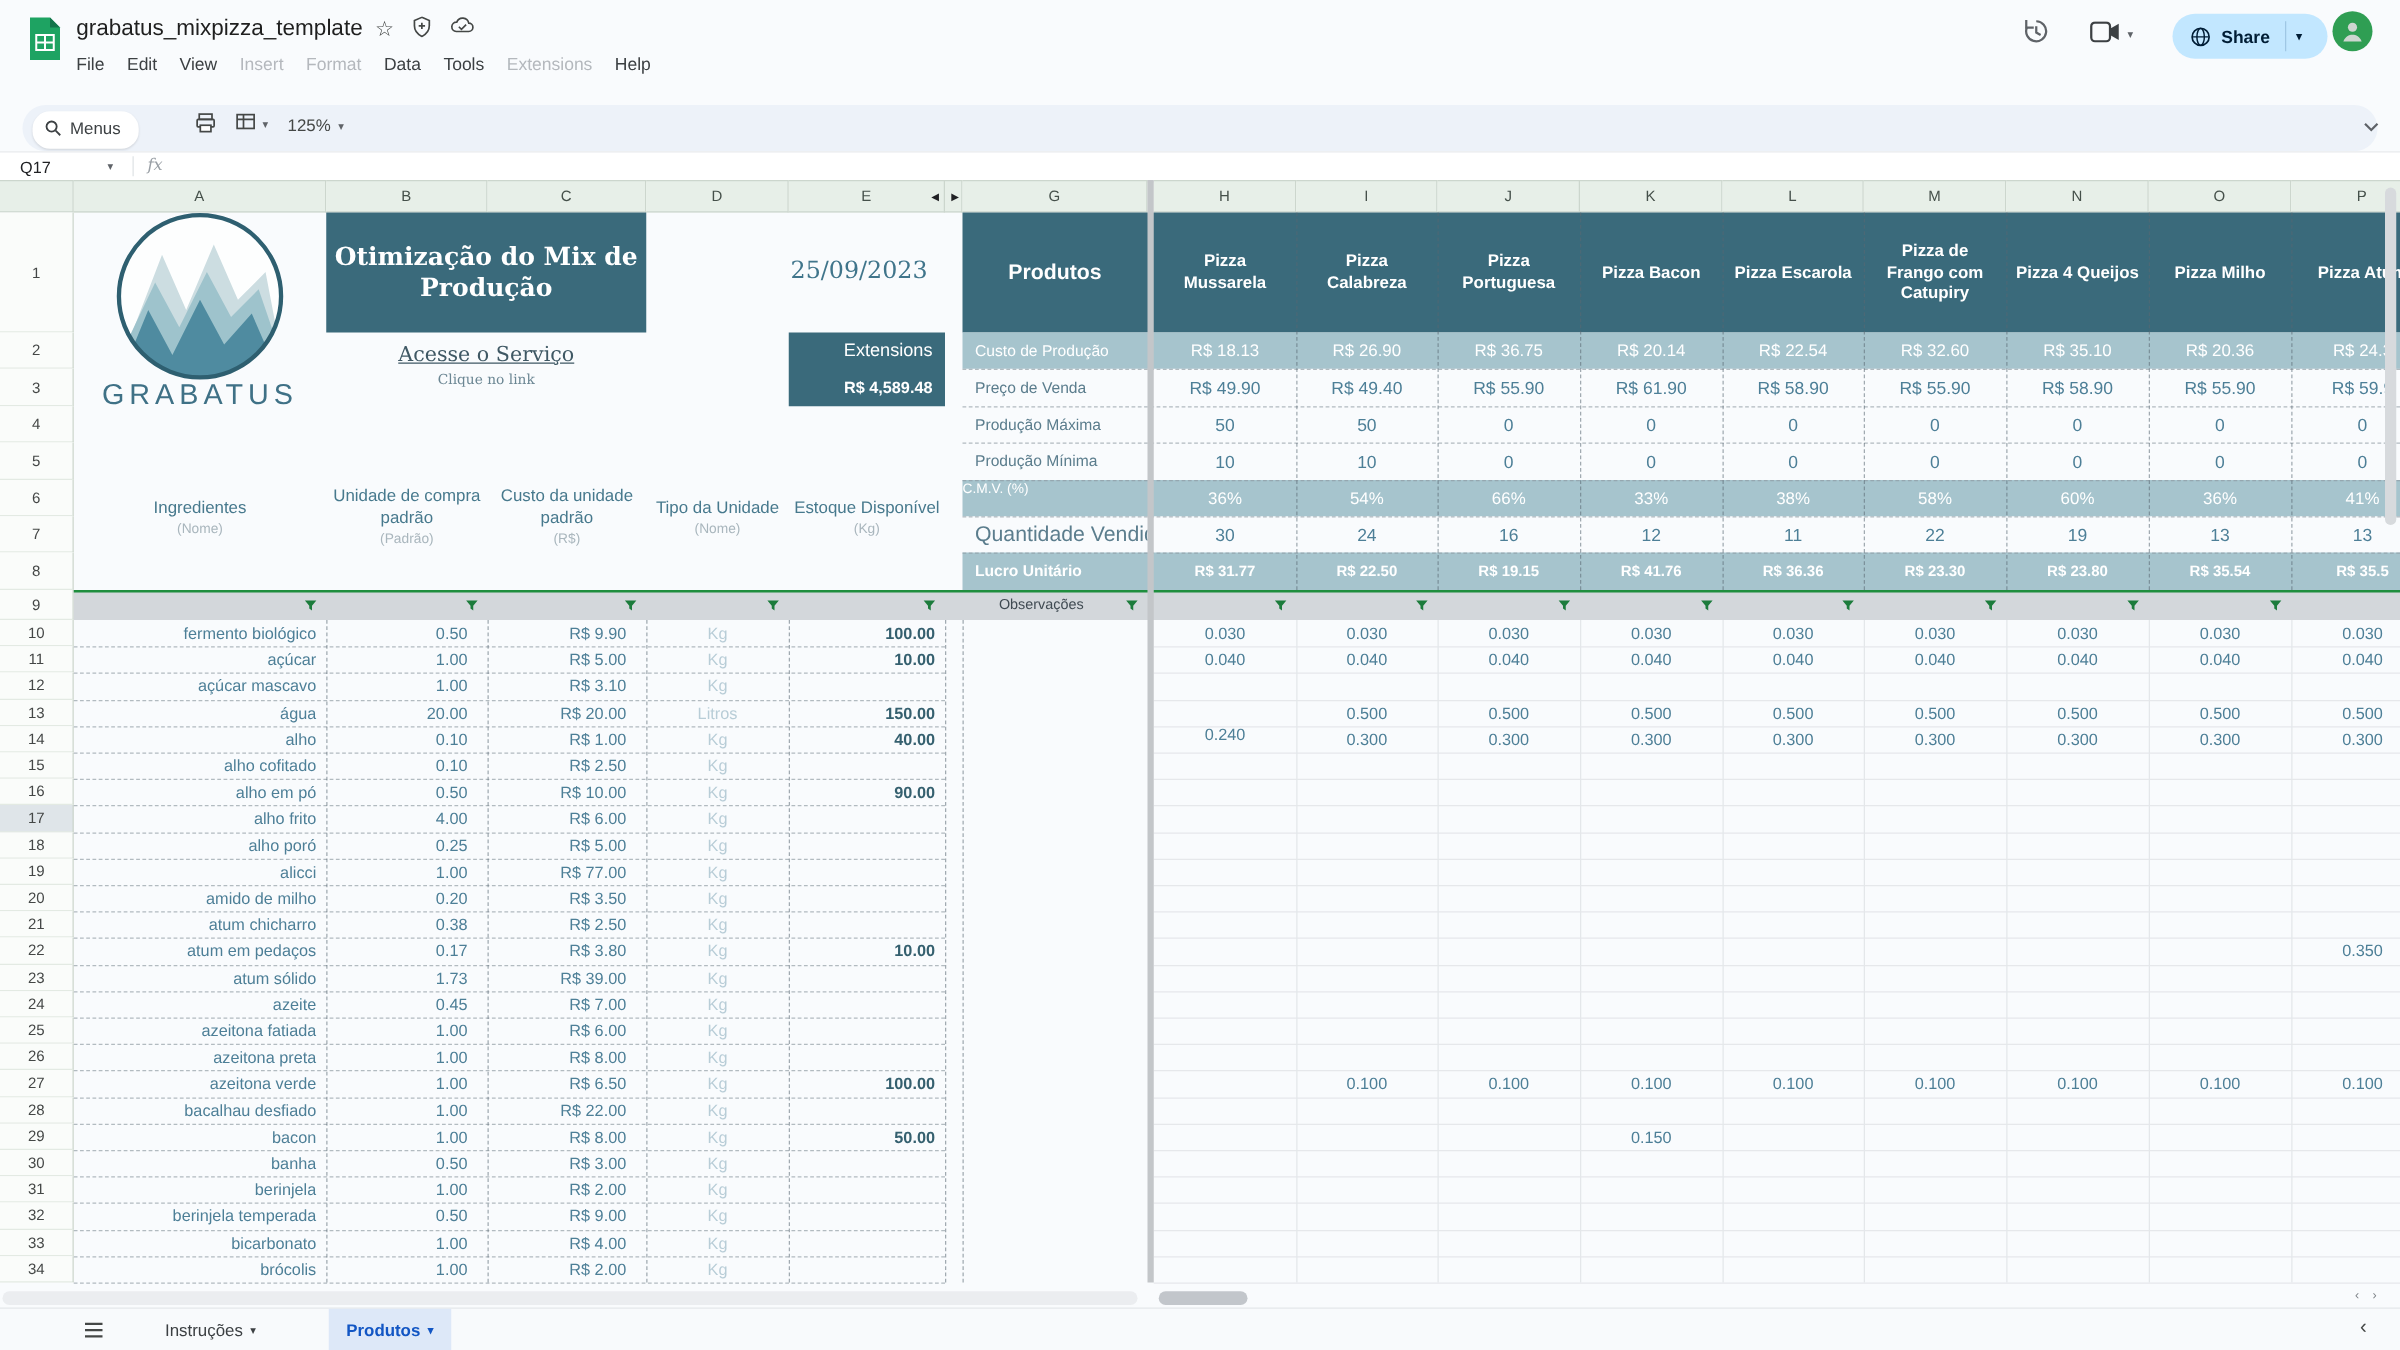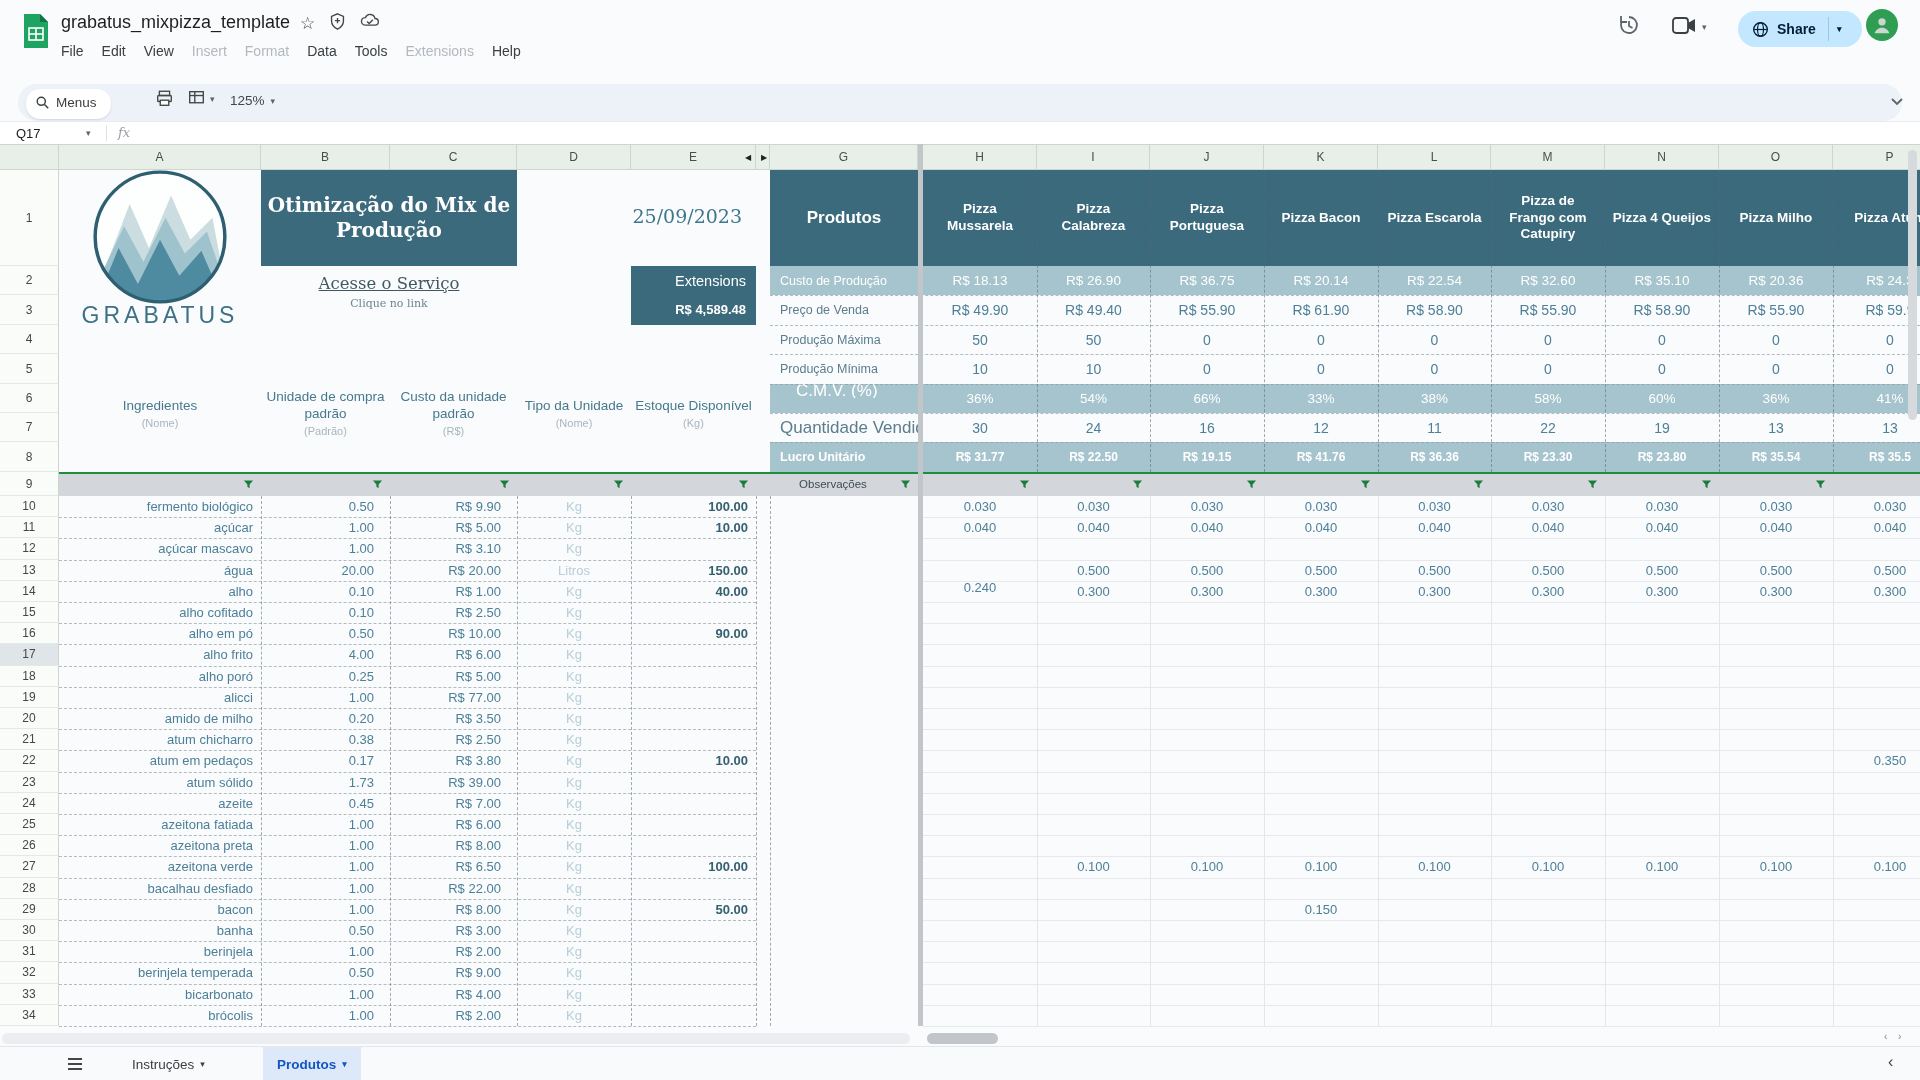--- a/index.html
+++ b/index.html
@@ -270,21 +270,21 @@
       </div>
       <div class="c teal" style="left: 770px; top: 170px; width: 1150px; height: 96px;"></div>
       <div class="c teal bold" style="left: 770px; top: 170px; width: 148px; height: 96px; font-size: 17px; background: transparent;">Produtos</div>
       <div class="c band" style="left: 770px; top: 266px; width: 1150px; height: 29px;"></div>
       <div class="c band" style="left: 770px; top: 384px; width: 1150px; height: 29px;"></div>
       <div class="c band" style="left: 770px; top: 442px; width: 1150px; height: 30px;"></div>
       <div class="c left" style="left: 770px; top: 266px; width: 148px; height: 29px; padding-left: 10px; font-size: 12.5px; background: transparent; color: rgb(255, 255, 255);">Custo de Produção</div>
       <div class="c left" style="left: 770px; top: 295px; width: 148px; height: 30px; padding-left: 10px; font-size: 12.5px; background: transparent; color: rgb(91, 125, 141);">Preço de Venda</div>
       <div class="c left" style="left: 770px; top: 325px; width: 148px; height: 29px; padding-left: 10px; font-size: 12.5px; background: transparent; color: rgb(91, 125, 141);">Produção Máxima</div>
       <div class="c left" style="left: 770px; top: 354px; width: 148px; height: 30px; padding-left: 10px; font-size: 12.5px; background: transparent; color: rgb(91, 125, 141);">Produção Mínima</div>
-      <div class="c left" style="left: 770px; top: 384px; width: 148px; height: 14px; padding-left: 26px; font-size: 17px; background: transparent; color: rgb(255, 255, 255);">C.M.V. (%)</div>
+      <div class="c left" style="left: 770px; top: 384px; width: 148px; height: 14px; padding-left: 0; font-size: 11px; background: transparent; color: rgb(255, 255, 255);">C.M.V. (%)</div>
       <div class="c left" style="left: 770px; top: 413px; width: 148px; height: 29px; padding-left: 10px; font-size: 17px; background: transparent; color: rgb(91, 125, 141);">Quantidade Vendida</div>
       <div class="c left" style="left: 770px; top: 442px; width: 148px; height: 30px; padding-left: 10px; font-size: 12.5px; background: transparent; color: rgb(255, 255, 255); font-weight: bold;">Lucro Unitário</div>
       <div class="c wrap bold" style="left: 923px; top: 170px; width: 114px; height: 96px; font-size: 13.5px; color: rgb(255, 255, 255); padding: 0px 21px; background: transparent;">Pizza Mussarela</div>
       <div class="c " style="left: 923px; top: 266px; width: 114px; height: 29px; background: transparent; font-size: 13.5px; color: rgb(255, 255, 255);">R$ 18.13</div>
       <div class="c " style="left: 923px; top: 295px; width: 114px; height: 30px; background: transparent; font-size: 14px; color: rgb(77, 127, 151);">R$ 49.90</div>
       <div class="c " style="left: 923px; top: 325px; width: 114px; height: 29px; background: transparent; font-size: 14px; color: rgb(77, 127, 151);">50</div>
       <div class="c " style="left: 923px; top: 354px; width: 114px; height: 30px; background: transparent; font-size: 14px; color: rgb(77, 127, 151);">10</div>
       <div class="c " style="left: 923px; top: 384px; width: 114px; height: 29px; background: transparent; font-size: 13.5px; color: rgb(255, 255, 255);">36%</div>
       <div class="c " style="left: 923px; top: 413px; width: 114px; height: 29px; background: transparent; font-size: 14px; color: rgb(77, 127, 151);">30</div>
       <div class="c " style="left: 923px; top: 442px; width: 114px; height: 30px; background: transparent; font-size: 12px; color: rgb(255, 255, 255); font-weight: bold;">R$ 31.77</div>

